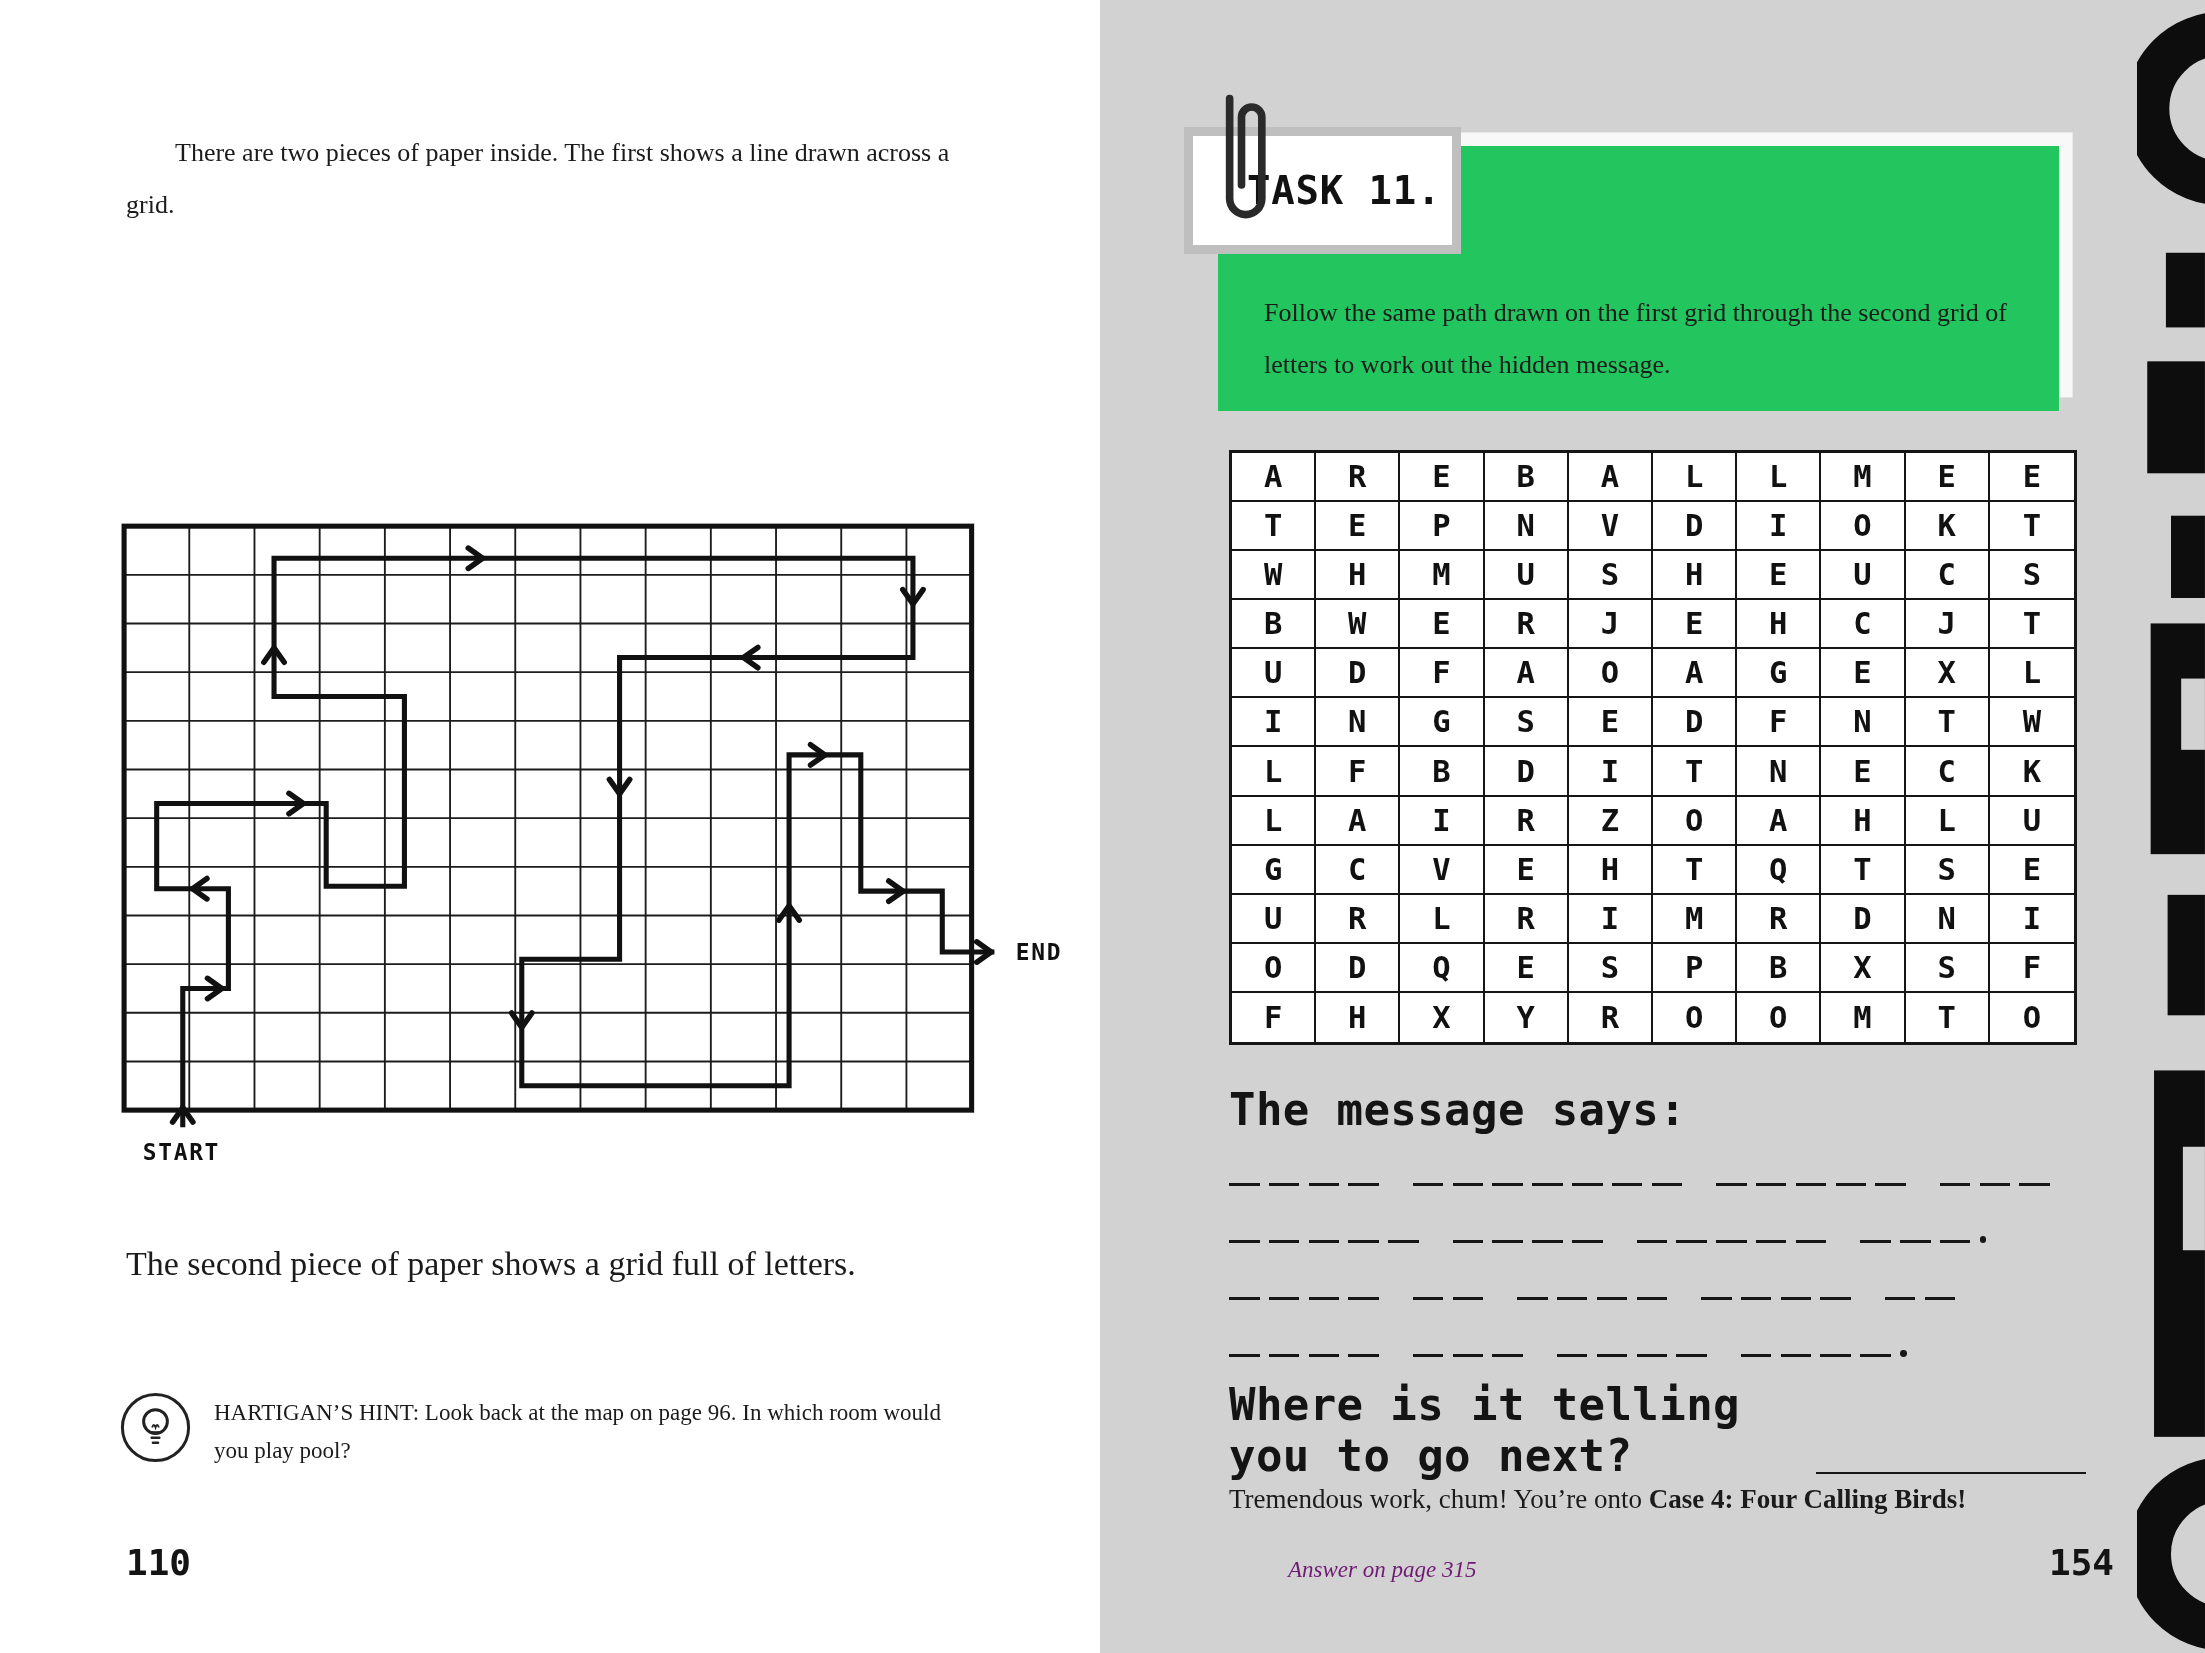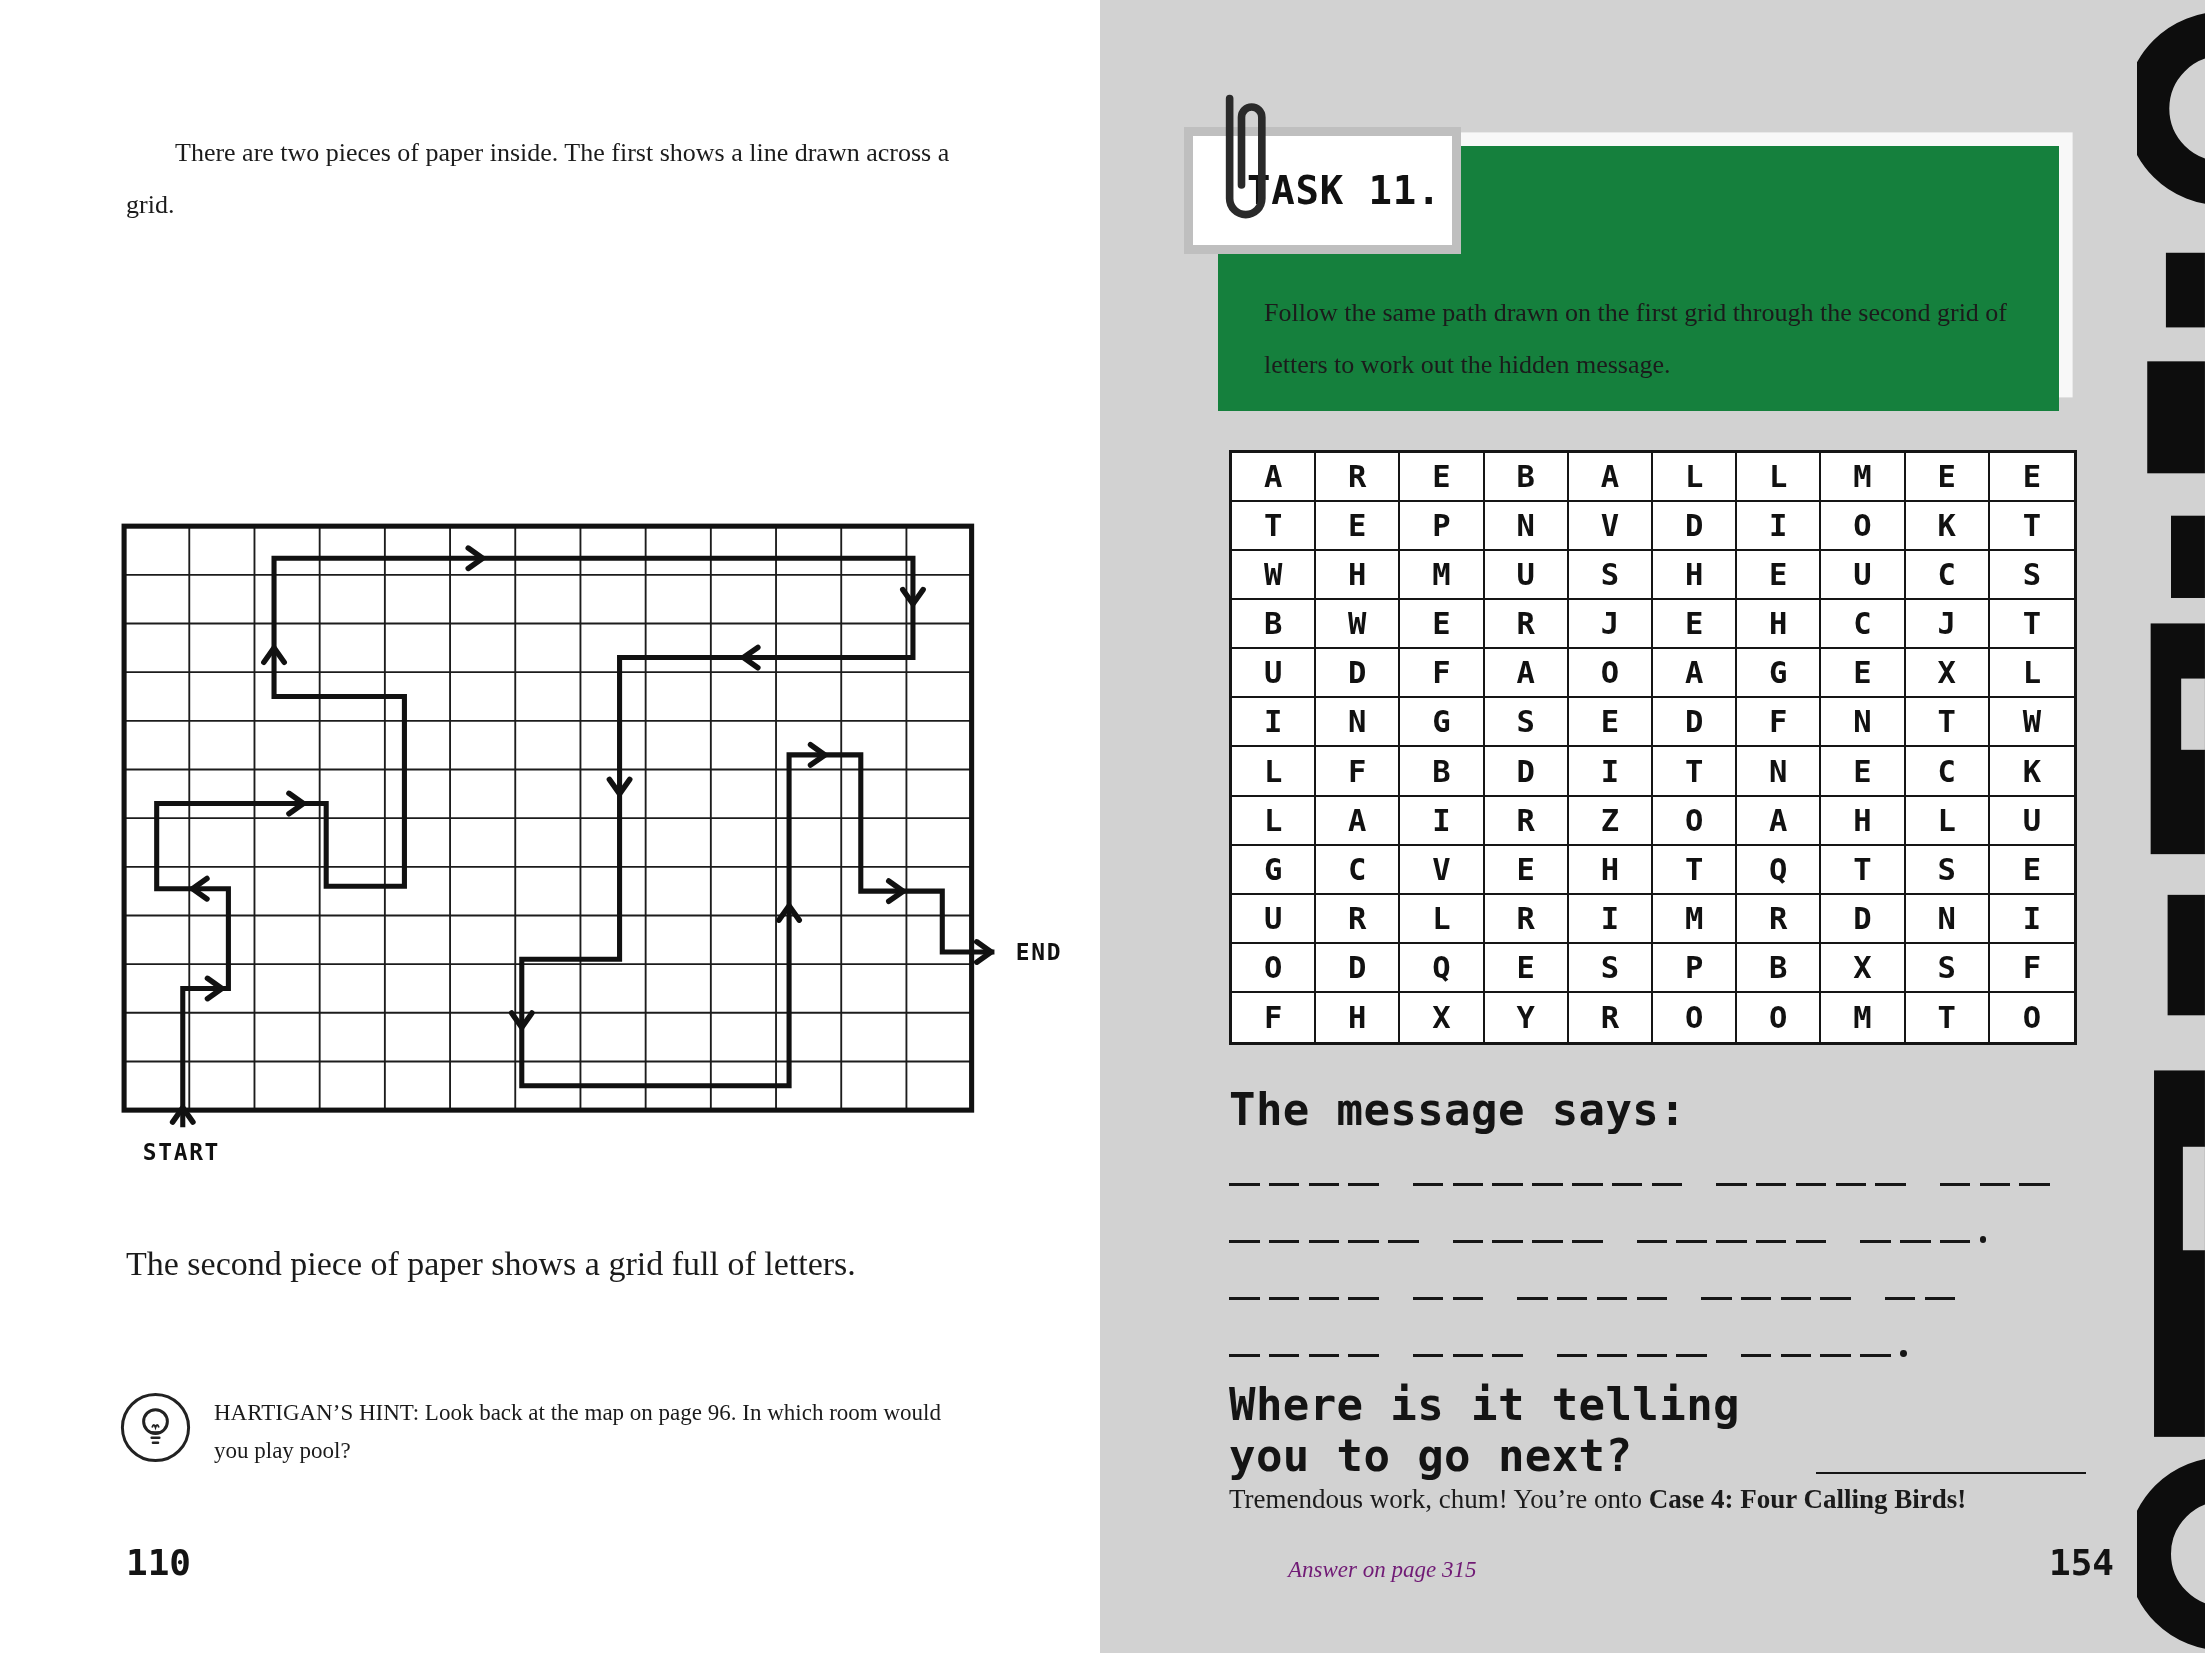--- a/index.html
+++ b/index.html
@@ -23,21 +23,21 @@
   .hint-icon { flex:0 0 73px; }
   .hint-text { margin:3.4px 0 0 0; width:746px; font-size:23px; line-height:38px; }
 
   .pagenum { position:absolute; font-family:"DejaVu Sans Mono", monospace; font-weight:bold; font-size:36px; color:#141414; }
   .pagenum.left  { left:126px;  top:1542px; }
   .pagenum.right { left:2049px; top:1542px; }
 
   
   .instr-panel {
     position:absolute; left:1218px; top:146px; width:841px; height:265px;
-    background:#15803d; box-shadow:13.6px -13.6px 0 0 #f8f8f8; z-index:1; box-sizing:border-box;
+    background:#22c55e; box-shadow:13.6px -13.6px 0 0 #f8f8f8; z-index:1; box-sizing:border-box;
     padding:141px 0 0 46px;
   }
   .instr-panel p { margin:0; width:755px; font-size:26px; line-height:52px; }
 
   .task-box {
     position:absolute; left:1184px; top:127px; width:277px; height:127px; z-index:3;
     background:#ffffff; border:9.3px solid #bfbfbf; box-sizing:border-box;
     display:flex; align-items:center; padding-left:54px;
   }
   .task-box h1 { margin:0; font-family:"DejaVu Sans Mono", monospace; font-weight:bold; font-size:39px; letter-spacing:0.8px; color:#111; }

